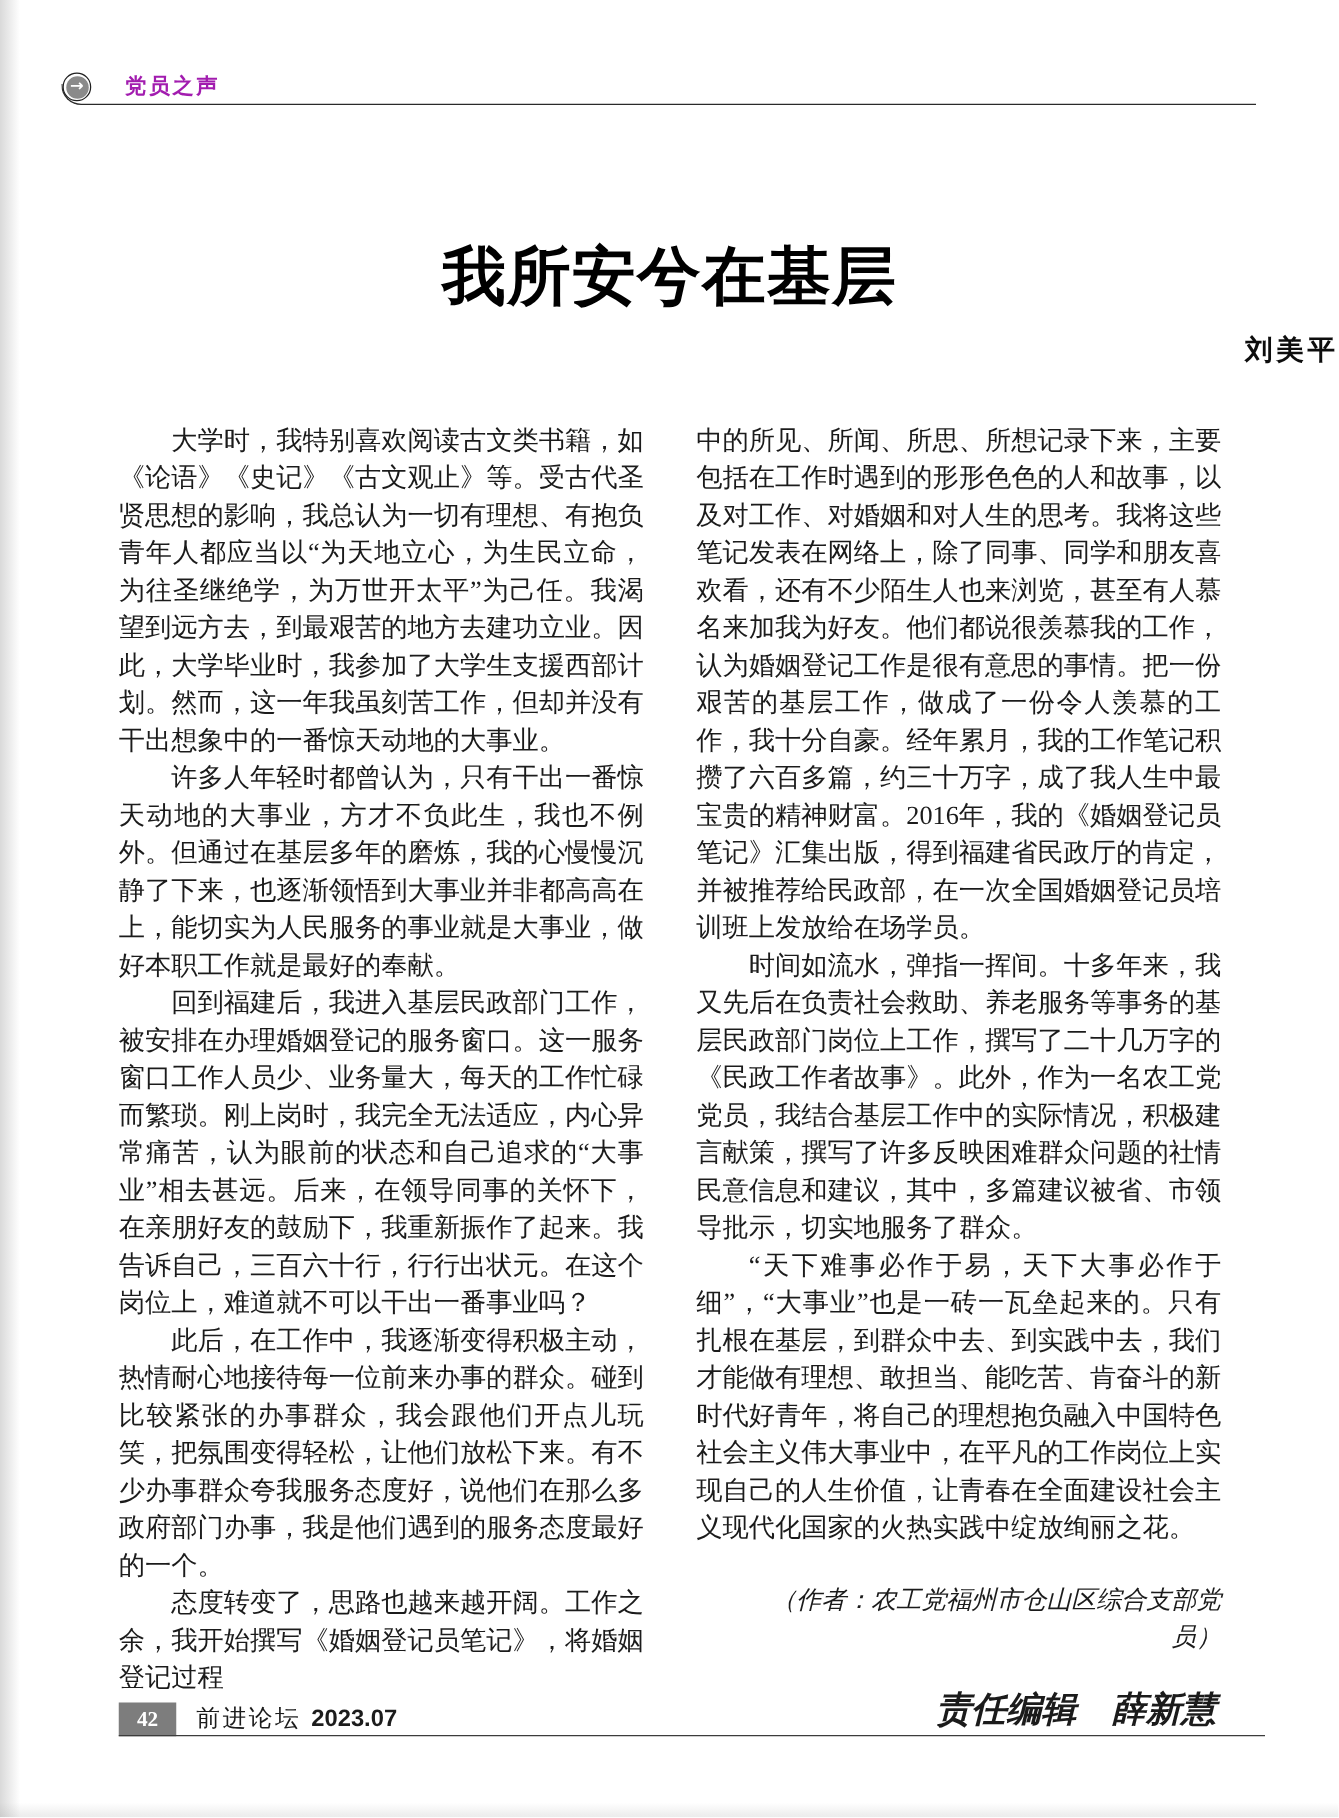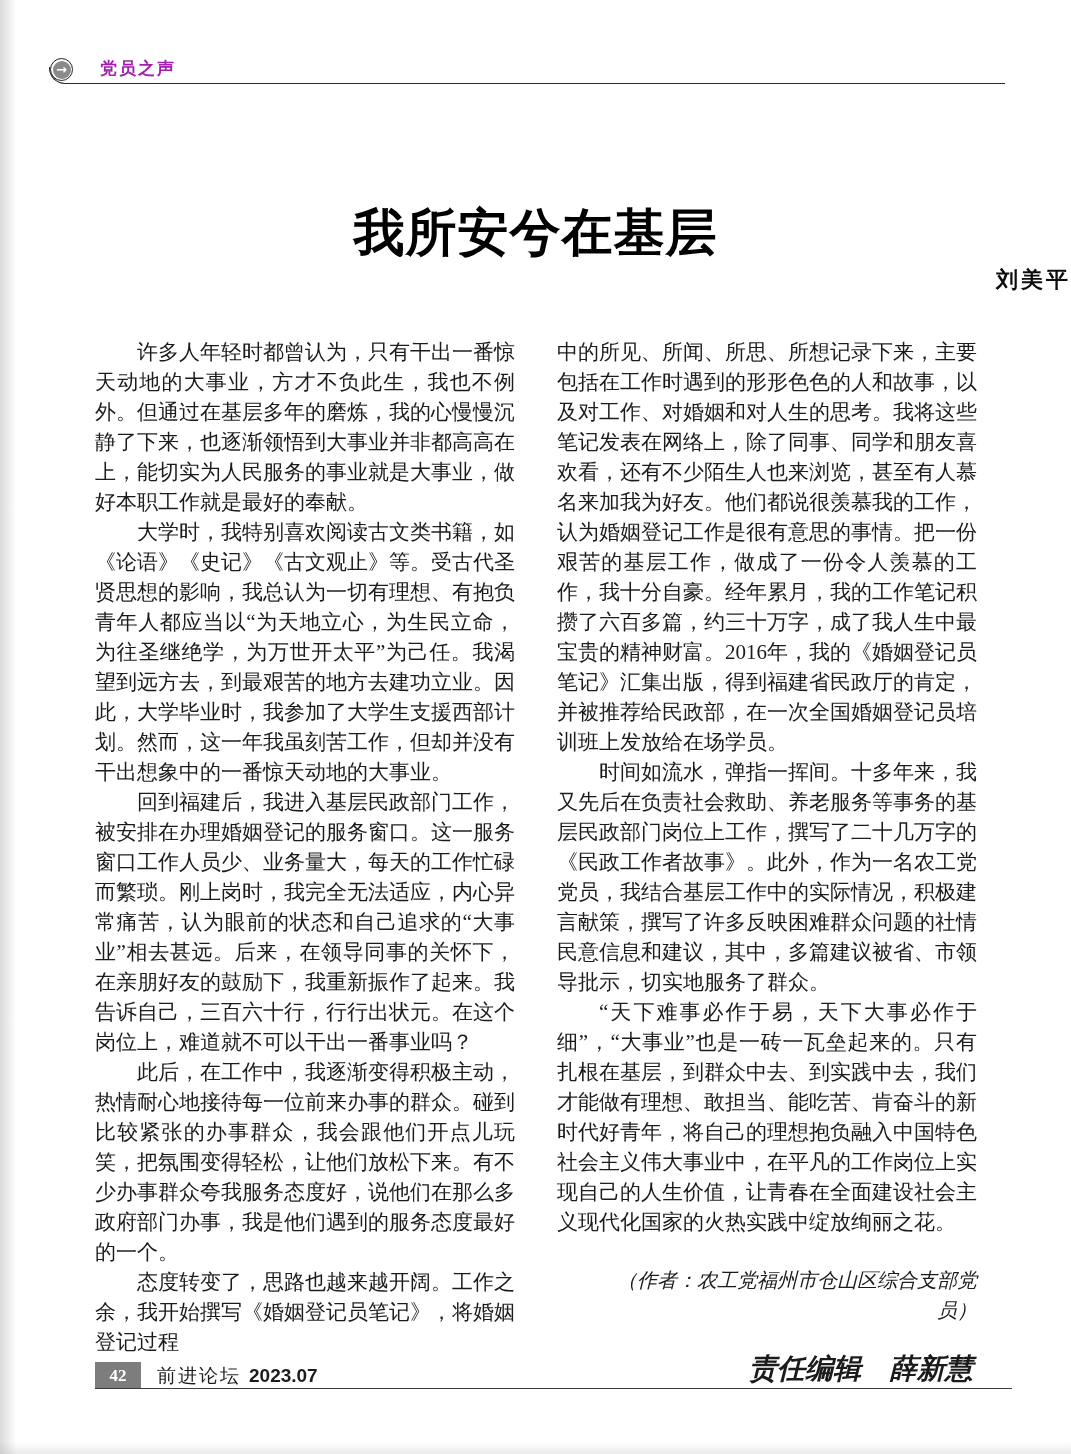--- a/index.html
+++ b/index.html
@@ -50,21 +50,21 @@
     position: absolute; left: 49px; top: 67px;
     width: 956px; height: 17px;
     border-left: 1.8px solid #2a2a2a;
     border-bottom: 1.8px solid #2a2a2a;
     border-bottom-left-radius: 16px;
     box-sizing: border-box;
   }
 
   
   .title {
-    position: absolute; left: 0; top: 199px; width: 100%;
+    position: absolute; left: 0; top: 187px; width: 100%;
     text-align: center;
     font-family: "Liberation Sans", "DejaVu Sans", sans-serif;
     font-size: 51px; font-weight: 900; letter-spacing: 1px; color: #000;
   }
   .author {
     position: absolute; left: 0; top: 265px; width: 100%;
     text-align: right;
     font-family: "Liberation Sans", "DejaVu Sans", sans-serif;
     font-size: 22px; font-weight: 700; letter-spacing: 3px; color: #0d0d0d;
   }
@@ -139,22 +139,22 @@
     </div>
   </div>
   <div class="hdr-label">党员之声</div>
   <div class="hdr-rule"></div>
 
   <div class="title">我所安兮在基层</div>
   <div class="author">刘美平</div>
 
   <div class="columns">
     <div class="col">
+      <p class="indent">大学时，我特别喜欢阅读古文类书籍，如《论语》《史记》《古文观止》等。受古代圣贤思想的影响，我总认为一切有理想、有抱负青年人都应当以“为天地立心，为生民立命，为往圣继绝学，为万世开太平”为己任。我渴望到远方去，到最艰苦的地方去建功立业。因此，大学毕业时，我参加了大学生支援西部计划。然而，这一年我虽刻苦工作，但却并没有干出想象中的一番惊天动地的大事业。</p>
       <p class="indent">许多人年轻时都曾认为，只有干出一番惊天动地的大事业，方才不负此生，我也不例外。但通过在基层多年的磨炼，我的心慢慢沉静了下来，也逐渐领悟到大事业并非都高高在上，能切实为人民服务的事业就是大事业，做好本职工作就是最好的奉献。</p>
-      <p class="indent">大学时，我特别喜欢阅读古文类书籍，如《论语》《史记》《古文观止》等。受古代圣贤思想的影响，我总认为一切有理想、有抱负青年人都应当以“为天地立心，为生民立命，为往圣继绝学，为万世开太平”为己任。我渴望到远方去，到最艰苦的地方去建功立业。因此，大学毕业时，我参加了大学生支援西部计划。然而，这一年我虽刻苦工作，但却并没有干出想象中的一番惊天动地的大事业。</p>
       <p class="indent">回到福建后，我进入基层民政部门工作，被安排在办理婚姻登记的服务窗口。这一服务窗口工作人员少、业务量大，每天的工作忙碌而繁琐。刚上岗时，我完全无法适应，内心异常痛苦，认为眼前的状态和自己追求的“大事业”相去甚远。后来，在领导同事的关怀下，在亲朋好友的鼓励下，我重新振作了起来。我告诉自己，三百六十行，行行出状元。在这个岗位上，难道就不可以干出一番事业吗？</p>
       <p class="indent">此后，在工作中，我逐渐变得积极主动，热情耐心地接待每一位前来办事的群众。碰到比较紧张的办事群众，我会跟他们开点儿玩笑，把氛围变得轻松，让他们放松下来。有不少办事群众夸我服务态度好，说他们在那么多政府部门办事，我是他们遇到的服务态度最好的一个。</p>
       <p class="indent">态度转变了，思路也越来越开阔。工作之余，我开始撰写《婚姻登记员笔记》，将婚姻登记过程</p>
     </div>
     <div class="col">
       <p>中的所见、所闻、所思、所想记录下来，主要包括在工作时遇到的形形色色的人和故事，以及对工作、对婚姻和对人生的思考。我将这些笔记发表在网络上，除了同事、同学和朋友喜欢看，还有不少陌生人也来浏览，甚至有人慕名来加我为好友。他们都说很羡慕我的工作，认为婚姻登记工作是很有意思的事情。把一份艰苦的基层工作，做成了一份令人羡慕的工作，我十分自豪。经年累月，我的工作笔记积攒了六百多篇，约三十万字，成了我人生中最宝贵的精神财富。2016年，我的《婚姻登记员笔记》汇集出版，得到福建省民政厅的肯定，并被推荐给民政部，在一次全国婚姻登记员培训班上发放给在场学员。</p>
       <p class="indent">时间如流水，弹指一挥间。十多年来，我又先后在负责社会救助、养老服务等事务的基层民政部门岗位上工作，撰写了二十几万字的《民政工作者故事》。此外，作为一名农工党党员，我结合基层工作中的实际情况，积极建言献策，撰写了许多反映困难群众问题的社情民意信息和建议，其中，多篇建议被省、市领导批示，切实地服务了群众。</p>
       <p class="indent">“天下难事必作于易，天下大事必作于细”，“大事业”也是一砖一瓦垒起来的。只有扎根在基层，到群众中去、到实践中去，我们才能做有理想、敢担当、能吃苦、肯奋斗的新时代好青年，将自己的理想抱负融入中国特色社会主义伟大事业中，在平凡的工作岗位上实现自己的人生价值，让青春在全面建设社会主义现代化国家的火热实践中绽放绚丽之花。</p>
       <p class="author-note">（作者：农工党福州市仓山区综合支部党员）</p>
       <p class="editor-line">责任编辑　薛新慧</p>

